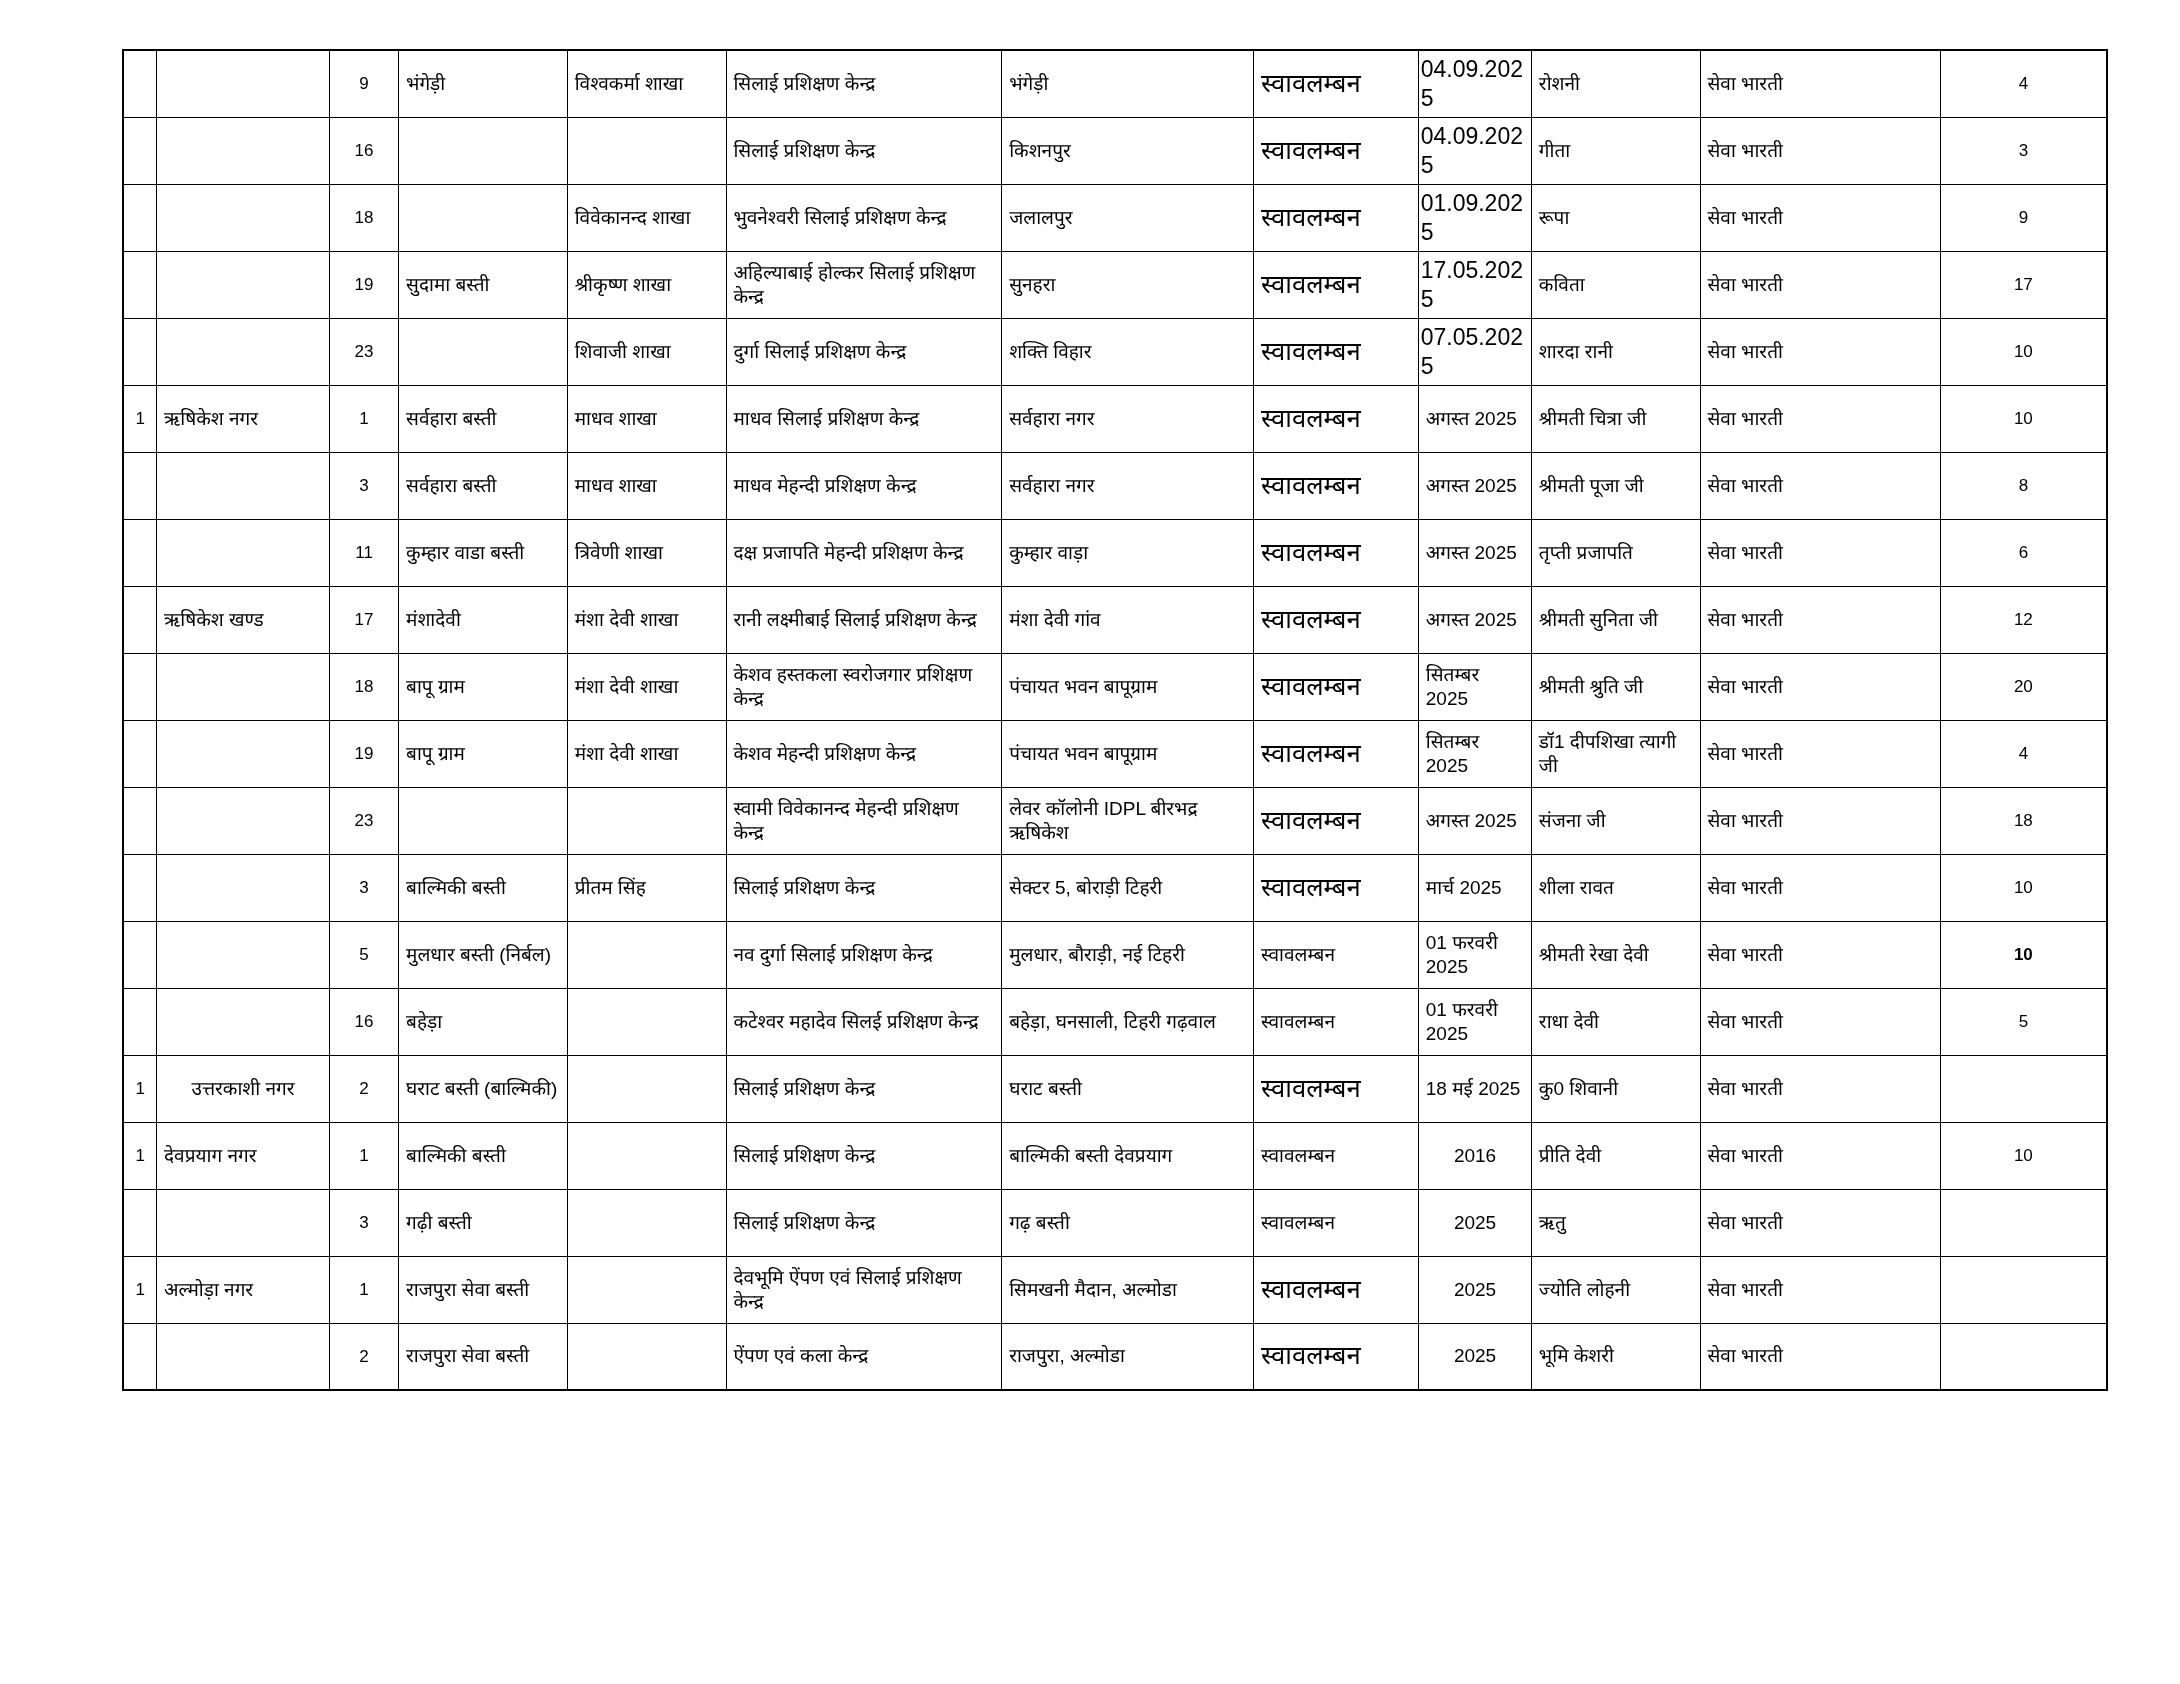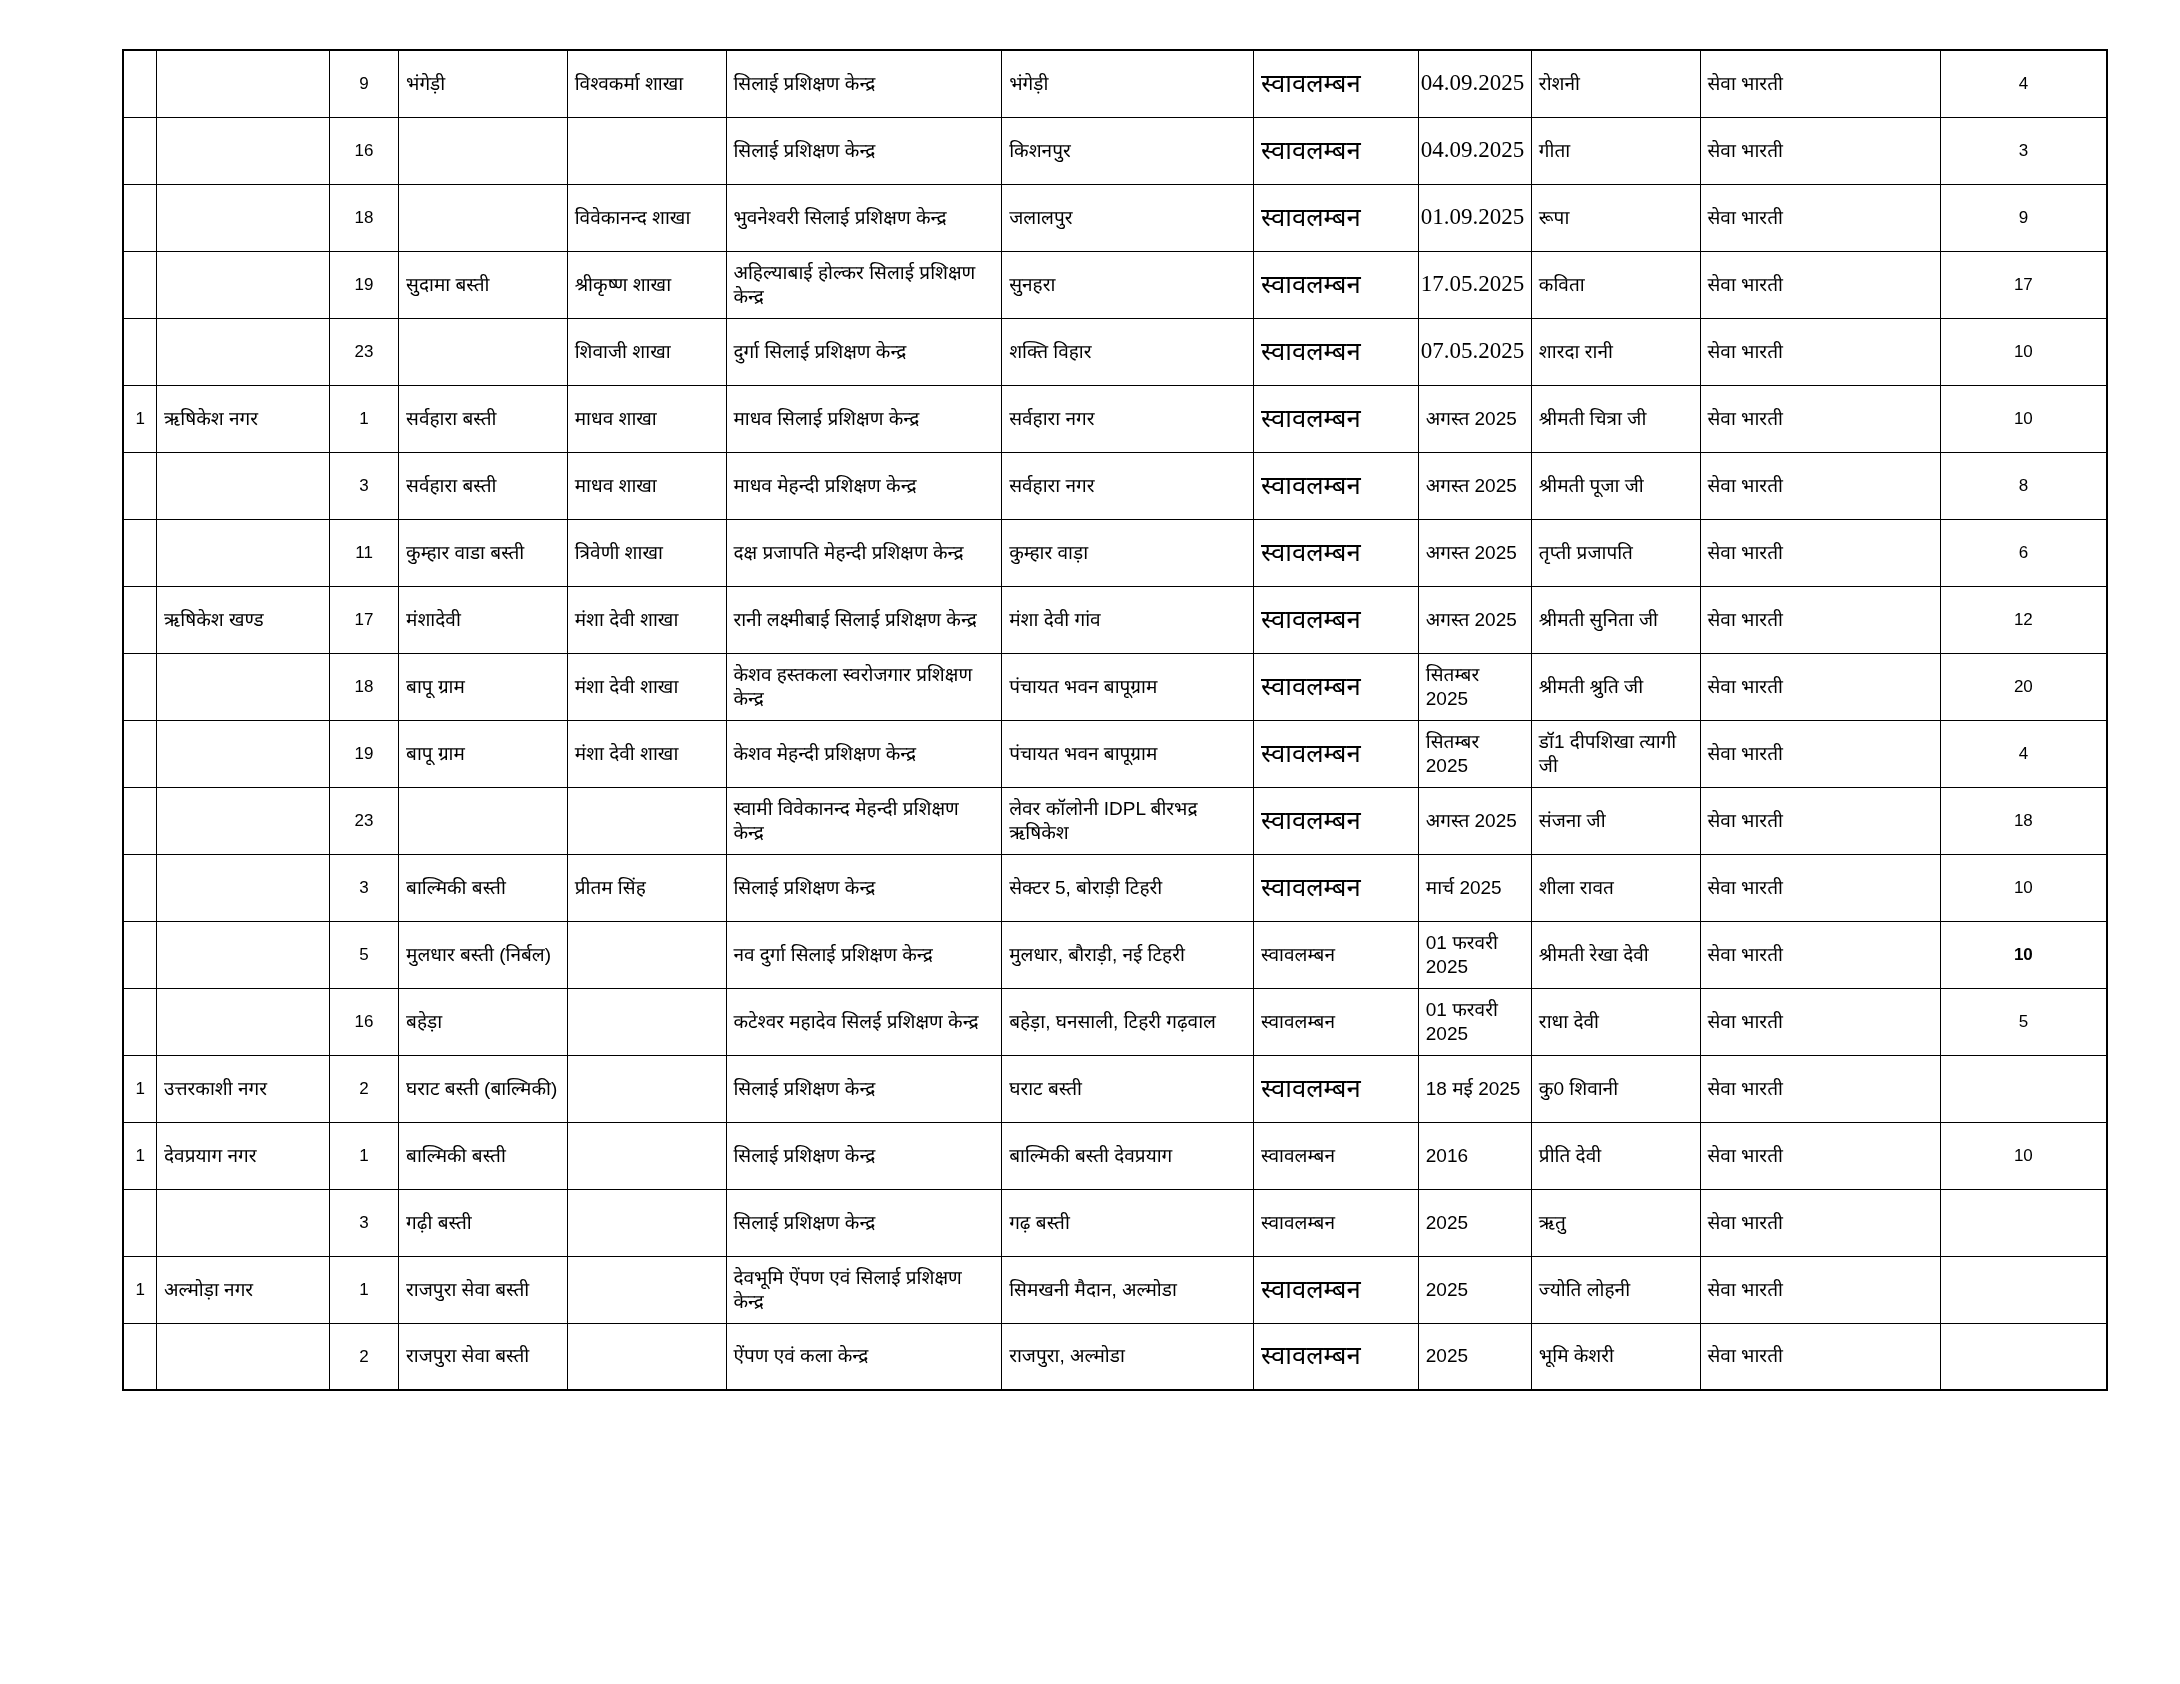--- a/index.html
+++ b/index.html
@@ -4,24 +4,24 @@
 <style>
   html,body{margin:0;padding:0;background:#ffffff;}
   .page{position:relative;width:2181px;height:1685px;background:#ffffff;overflow:hidden;
         font-family:"Liberation Sans","DejaVu Sans",sans-serif;color:#000;}
   table.doc{position:absolute;left:122px;top:49px;width:1986px;border-collapse:collapse;
         table-layout:fixed;border:2.6px solid #000;}
   td{border:1.7px solid #000;font-size:19px;color:#000;padding:3.4px 6.8px;vertical-align:middle;
      line-height:1.25;overflow:hidden;word-wrap:break-word;}
   tr{height:67px;}
   td.num{font-size:17px;text-align:center;padding:1.7px;}
-  td.center{}
+  td.center{text-align:center;}
   td.status-big{font-size:25.6px;}
   td.status-small{font-size:19px;}
-  td.date-serif{font-family:Liberation Serif, serif;font-size:23px;padding:1.7px 1.7px;}
+  td.date-serif{font-family:Liberation Sans, sans-serif;font-size:23px;padding:1.7px 1.7px;}
   td.bold{font-weight:bold;}
 </style>
 </head>
 <body>
 
 <div class="page">
   <table class="doc">
     <colgroup>
       <col style="width:1.7%">
         <col style="width:8.7%">

